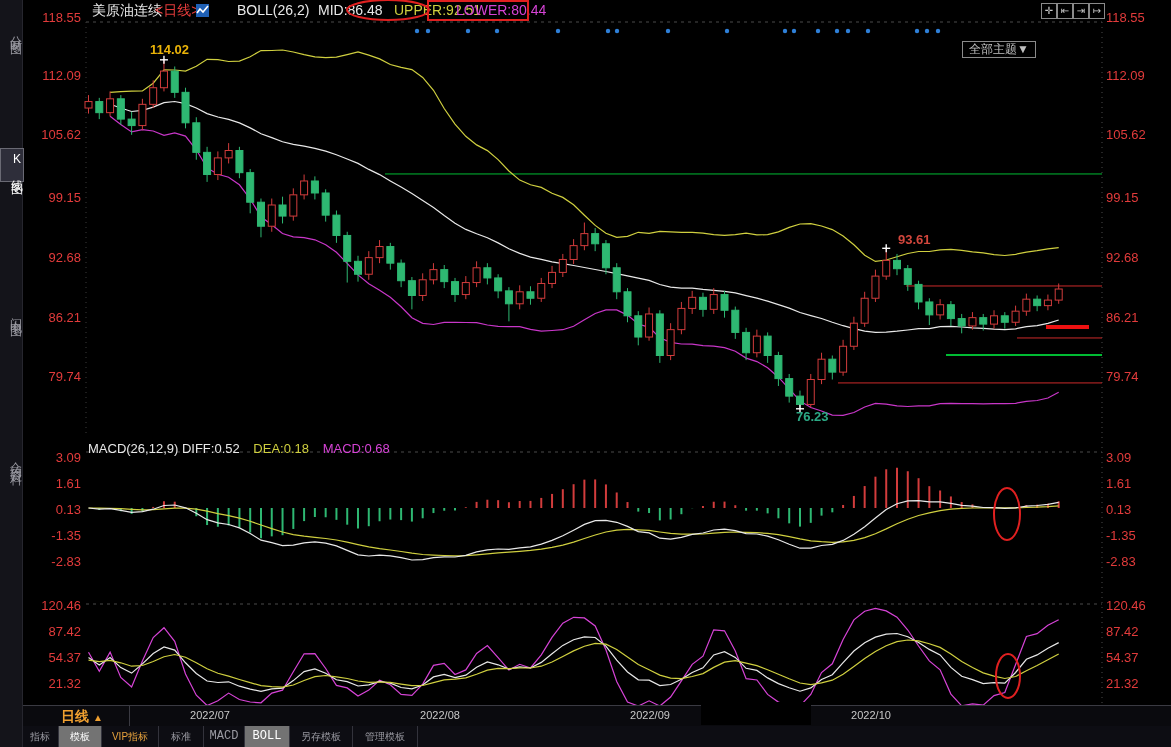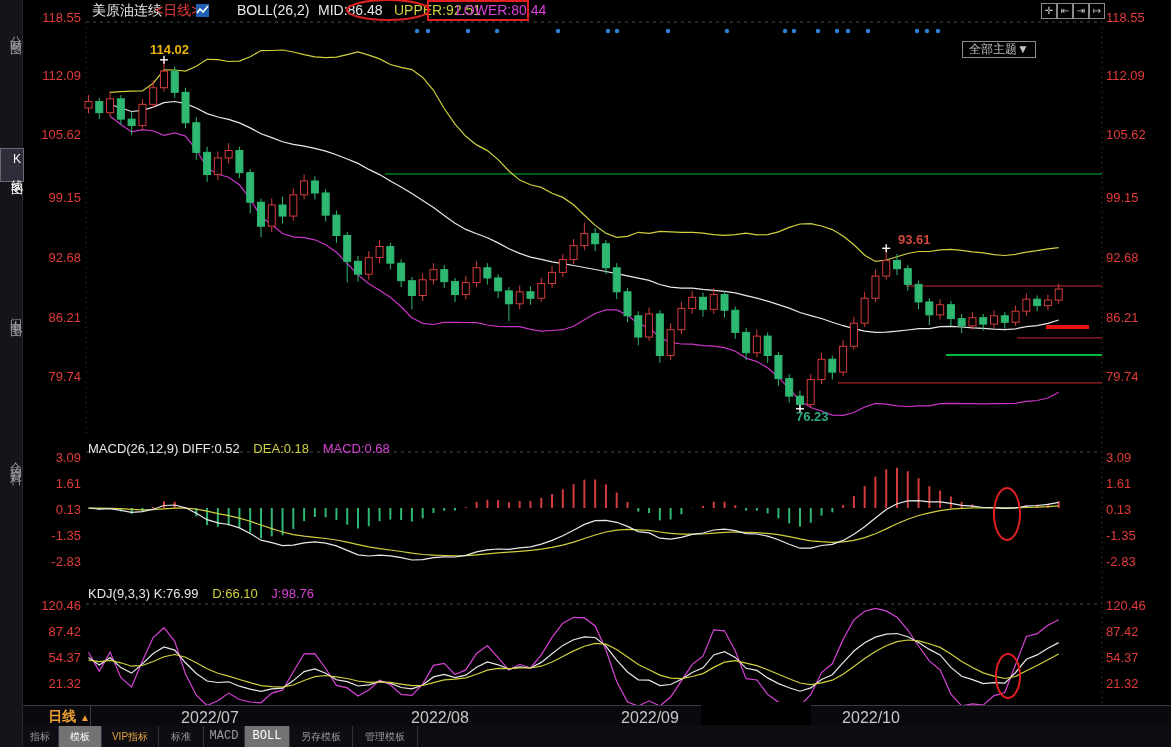--- a/index.html
+++ b/index.html
@@ -24,23 +24,23 @@
   
   .axlbl{position:absolute;font-size:13px;color:#e23b3b;z-index:9;}
   .axlbl.left{width:56px;left:25px;text-align:right;}
   .axlbl.right{left:1106px;text-align:left;}
   
   .anno-txt{position:absolute;font-size:13px;font-weight:bold;z-index:9;}
   
   #date-row{position:absolute;left:22px;top:705px;width:1149px;height:21px;border-top:1px solid #3a3a42;
             border-bottom:1px solid #3a3a42;z-index:8;background:#0a0a0e;}
   #period-btn{position:absolute;left:0;top:0;width:68px;height:21px;border-right:1px solid #3a3a42;
-              color:#f0a030;font-size:14px;font-weight:bold;text-align:right;line-height:21px;cursor:pointer;}
+              color:#f0a030;font-size:14px;font-weight:bold;text-align:left;line-height:21px;cursor:pointer;padding-left:39px;}
   #period-btn .tri{font-size:10px;}
-  .date-lbl{position:absolute;top:3px;color:#c8c8c8;font-size:16px;transform:translateX(-50%);}
+  .date-lbl{position:absolute;top:3px;color:#c8c8c8;font-size:11px;transform:translateX(-50%);}
   #blackout{position:absolute;left:701px;top:702px;width:110px;height:23px;background:#000;z-index:12;}
   
   #tabbar{position:absolute;left:22px;top:726px;width:1149px;height:21px;background:#0d0d13;display:flex;z-index:8;}
   .tab{height:21px;line-height:21px;text-align:center;color:#9a9aa2;font-size:10px;border-right:1px solid #33333c;cursor:pointer;}
   .tab.sel{background:#737373;color:#fff;}
   .tab.vip{color:#e8a33d;}
   .tab.mono{font-family:"Liberation Mono",monospace;font-size:12px;}
   svg{position:absolute;left:0;top:0;pointer-events:none;}
   #chart-svg{z-index:5;} #sketch-svg{z-index:20;}
   #hdr-chart-ico{position:absolute;left:196px;top:4px;width:13px;height:13px;z-index:11;}
@@ -393,25 +393,20 @@
   <div class="tool-ico" style="left:1057px;">⇤</div>
   <div class="tool-ico" style="left:1073px;">⇥</div>
   <div class="tool-ico" style="left:1089px;">↦</div>
 
   <div class="legend" style="top:441px;">
     <span class="c-white">MACD(26,12,9) DIFF:0.52</span>
     <span class="c-yel">DEA:0.18</span>
     <span class="c-mag">MACD:0.68</span>
   </div>
 
-  <div class="legend" style="top:586px;">
-    <span class="c-white">KDJ(9,3,3) K:76.99</span>
-    <span class="c-yel">D:66.10</span>
-    <span class="c-mag">J:98.76</span>
-  </div>
 
   <div class="anno-txt" style="left:150px;top:42px;color:#eab308;">114.02</div>
   <div class="anno-txt" style="left:898px;top:232px;color:#d2463c;">93.61</div>
   <div class="anno-txt" style="left:796px;top:409px;color:#2ca985;">76.23</div>
 
   <div id="date-row">
     <div id="period-btn">
       <span>日线</span> <span class="tri">▲</span>
     </div>
   <div class="date-lbl" style="left: 188px;">2022/07</div>

